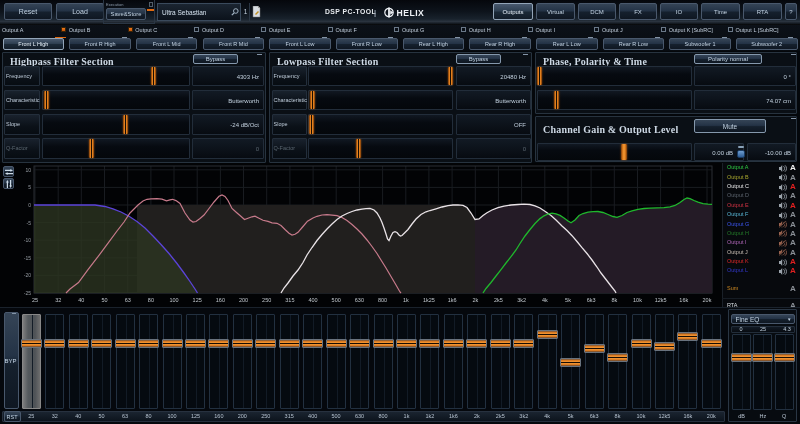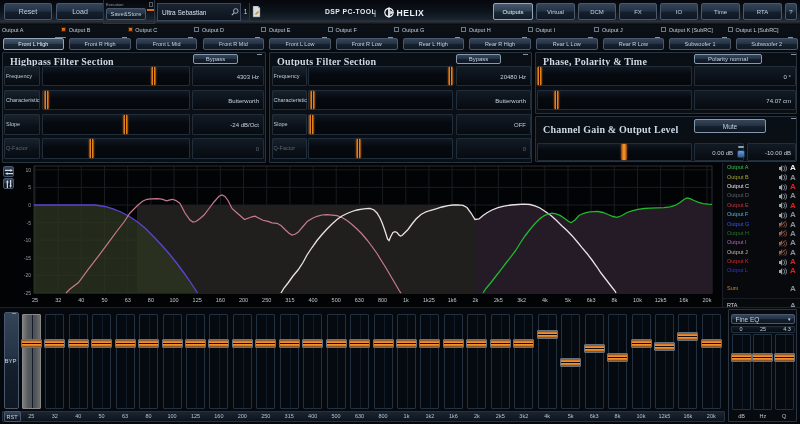--- a/index.html
+++ b/index.html
@@ -118,21 +118,21 @@
 <div class="lbl" style="left:6px;top:121.1px;font-size:5.5px;color:#bfccda;">Slope</div>
 <div class="track" style="left:42px;top:114.1px;width:148px;height:20.6px;"></div>
 <div class="hnd" style="left:123px;top:115.1px;height:18.6px;"></div>
 <div class="val" style="left:192px;top:114.1px;width:72px;height:20.6px;font-size:6px;line-height:20.6px;padding-right:4px;color:#c2d0de;">-24 dB/Oct</div>
 <div class="cell" style="left:4px;top:138.4px;width:36px;height:20.6px;"></div>
 <div class="lbl" style="left:6px;top:145.4px;font-size:5.5px;color:#5a6670;">Q-Factor</div>
 <div class="track" style="left:42px;top:138.4px;width:148px;height:20.6px;"></div>
 <div class="hnd" style="left:89px;top:139.4px;height:18.6px;"></div>
 <div class="val" style="left:192px;top:138.4px;width:72px;height:20.6px;font-size:6px;line-height:20.6px;padding-right:4px;color:#5a6670;">0</div>
 <div class="abs" style="left:269px;top:52px;width:263px;height:111px;background:#0a0f15;border:1px solid #27333f;border-radius:1px;"></div>
-<div class="hdr" style="left:277px;top:55.5px;">Outputs Filter Section</div>
+<div class="hdr" style="left:277px;top:55.5px;">Lowpass Filter Section</div>
 <div class="btn" style="left:456px;top:53.5px;width:45px;height:10px;font-size:6px;line-height:9px;border-color:#8598ac;">Bypass</div>
 <div class="minus" style="left:523px;top:54px;width:5px;"></div>
 <div class="cell" style="left:271.5px;top:65.5px;width:35px;height:20.6px;"></div>
 <div class="lbl" style="left:273.5px;top:72.5px;font-size:5.5px;color:#bfccda;">Frequency</div>
 <div class="track" style="left:308px;top:65.5px;width:145px;height:20.6px;"></div>
 <div class="hnd" style="left:447.5px;top:66.5px;height:18.6px;"></div>
 <div class="val" style="left:456px;top:65.5px;width:75px;height:20.6px;font-size:6px;line-height:20.6px;padding-right:4px;color:#c2d0de;">20480 Hz</div>
 <div class="cell" style="left:271.5px;top:89.8px;width:35px;height:20.6px;"></div>
 <div class="lbl" style="left:273.5px;top:96.8px;font-size:5.5px;color:#bfccda;">Characteristic</div>
 <div class="track" style="left:308px;top:89.8px;width:145px;height:20.6px;"></div>

